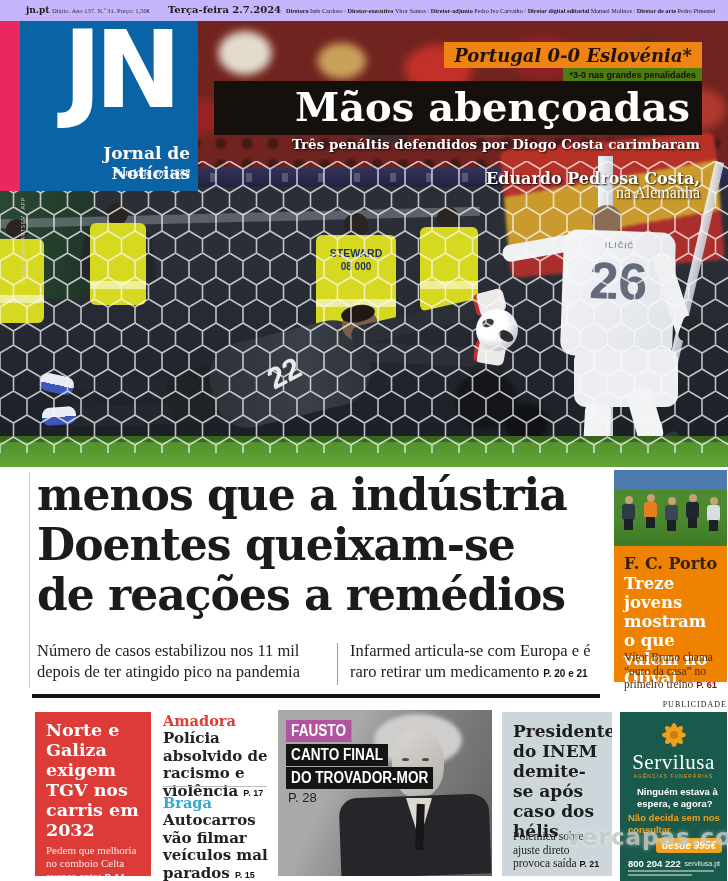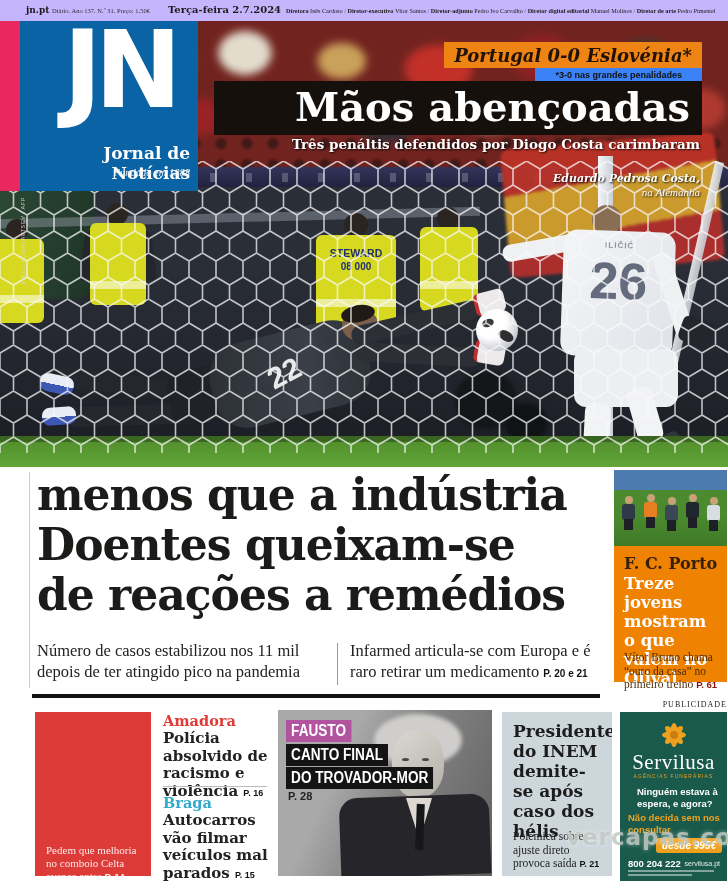--- a/index.html
+++ b/index.html
@@ -103,31 +103,31 @@
     transform:scaleY(1.02);}
   .jn-name{position:absolute;left:0;top:122px;width:170px;text-align:right;
     font-family:"DejaVu Serif",serif;font-weight:bold;font-size:17px;color:#fff;}
   .jn-founded{position:absolute;left:0;top:146px;width:170px;text-align:right;
     font-style:italic;font-size:10.5px;color:#e9eef5;}
 
   
   .score-banner{top:42px;right:26px;height:21px;background:#ee8413;color:#231206;z-index:12;
     font-family:"DejaVu Serif",serif;font-style:italic;font-weight:bold;font-size:18px;
     padding:3px 10px 2px 10px;}
-  .score-note{top:68px;right:26px;background:#3b82f6;color:#111;z-index:12;
-    font-family:"Liberation Sans",sans-serif;font-weight:bold;font-size:9px;padding:2px 20px;}
+  .score-note{top:68px;right:26px;background:#4d7c0f;color:#111;z-index:12;
+    font-family:"Liberation Sans",sans-serif;font-weight:bold;font-size:9px;padding:2px 6px;}
   .lead-blackbox{left:214px;top:81px;right:26px;height:54px;background:#16100c;z-index:12;
     color:#fff;font-family:"DejaVu Serif",serif;font-weight:bold;font-size:40px;
     text-align:right;line-height:52px;padding-right:12px;}
   .lead-deck{top:137px;right:28px;z-index:12;text-align:right;color:#fff;
     font-family:"DejaVu Serif",serif;font-weight:bold;font-size:13.5px;line-height:15.5px;
     text-shadow:1px 1px 2px rgba(0,0,0,.9);}
   .lead-pages{color:#f08a00;font-size:11px;font-family:"Liberation Sans",sans-serif;}
-  .lead-byline{top:172px;right:28px;z-index:12;text-align:right;color:#fff;font-style:italic;
-    font-size:11px;line-height:13.5px;text-shadow:1px 1px 2px rgba(0,0,0,.9);}
+  .lead-byline{top:172px;right:28px;z-index:12;text-align:right;color:#fff;
+    font-size:16px;line-height:13.5px;text-shadow:1px 1px 2px rgba(0,0,0,.9);}
   .lead-byline b{font-family:"DejaVu Serif",serif;}
 
   
   .leftrule{left:29px;top:472px;width:1px;height:216px;background:#cccccc;}
   .main-headline{left:37px;top:470px;width:565px;font-family:"DejaVu Serif",serif;font-weight:bold;
     font-size:44px;line-height:50px;letter-spacing:-1px;color:#1b1b19;}
   .main-deck{top:640px;font-size:16.5px;line-height:21px;color:#222;}
   .deck-left{left:37px;width:290px;}
   .deck-right{left:350px;width:252px;}
   .deck-divider{left:337px;top:643px;width:1px;height:42px;background:#9a9a9a;}
@@ -174,22 +174,22 @@
   .f-suit{position:absolute;left:62px;top:86px;width:150px;height:80px;border-radius:18px 18px 0 0;
     background:#26262a;transform:rotate(-2deg);}
   .f-shirt{position:absolute;left:128px;top:88px;width:26px;height:42px;background:#ddd9d2;
     clip-path:polygon(0 0,100% 0,52% 100%);}
   .f-tie{position:absolute;left:138px;top:94px;width:8px;height:46px;background:#17171a;transform:rotate(2deg);}
   .f-kicker{left:8px;top:10px;background:#b2539f;color:#fff;padding:2px 6px;
     font-family:"Liberation Sans",sans-serif;font-weight:bold;font-size:16px;
     transform:scaleX(.85);transform-origin:left;}
   .f-line{background:#141414;color:#fff;padding:2px 6px;font-family:"Liberation Sans",sans-serif;
     font-weight:bold;font-size:16px;transform:scaleX(.85);transform-origin:left;white-space:nowrap;}
-  .f-pages{left:10px;top:80px;font-family:"Liberation Sans",sans-serif;font-weight:bold;
-    font-size:11px;color:#222;}
+  .f-pages{left:10px;top:80px;font-family:"Liberation Sans",sans-serif;font-weight:normal;
+    font-size:13px;color:#222;}
 
   
   .inem-box{left:502px;top:712px;width:110px;height:164px;background:#ccd6db;overflow:hidden;}
   .inem-headline{left:11px;top:9px;width:90px;font-family:"DejaVu Serif",serif;font-weight:bold;
     font-size:17px;line-height:20px;color:#1c1c1c;}
   .inem-deck{left:11px;top:118px;width:92px;font-size:11.5px;line-height:13.5px;color:#222;}
 
   
   .pub-label{left:520px;top:700px;width:207px;text-align:right;font-size:8px;letter-spacing:1px;color:#222;}
   .ad-box{left:620px;top:712px;width:107px;height:203px;background:#1a5a4c;overflow:hidden;}
@@ -381,28 +381,29 @@
   </div>
   <div class="abs porto-box">
     <div class="abs porto-kicker">F. C. Porto</div>
     <div class="abs porto-headline">Treze jovens mostram o que valem no Olival</div>
     <div class="abs porto-deck">
       <span>Vítor Bruno chama “ouro da casa” no primeiro treino </span><span class="porto-pages">P. 61</span>
     </div>
   </div>
 
   <div class="abs tgv-box">
+    <div class="abs tgv-headline">Norte e Galiza exigem TGV nos carris em 2032</div>
     <div class="abs tgv-deck">
       <span>Pedem que melhoria no comboio Celta avance antes </span><span class="tgv-pages">P. 14</span>
     </div>
   </div>
 
   <div class="abs kicker amadora-kicker">Amadora</div>
   <div class="abs brief-headline amadora-headline">
-    <span>Polícia absolvido de racismo e violência </span><span class="brief-pages">P. 16</span>
+    <span>Polícia absolvido de racismo e violência </span><span class="brief-pages">P. 17</span>
   </div>
   <div class="abs col2-divider"></div>
   <div class="abs kicker braga-kicker">Braga</div>
   <div class="abs brief-headline braga-headline">
     <span>Autocarros vão filmar veículos mal parados </span><span class="brief-pages">P. 15</span>
   </div>
 
   <div class="abs fausto">
     <div class="f-hair"></div>
     <div class="f-face">

